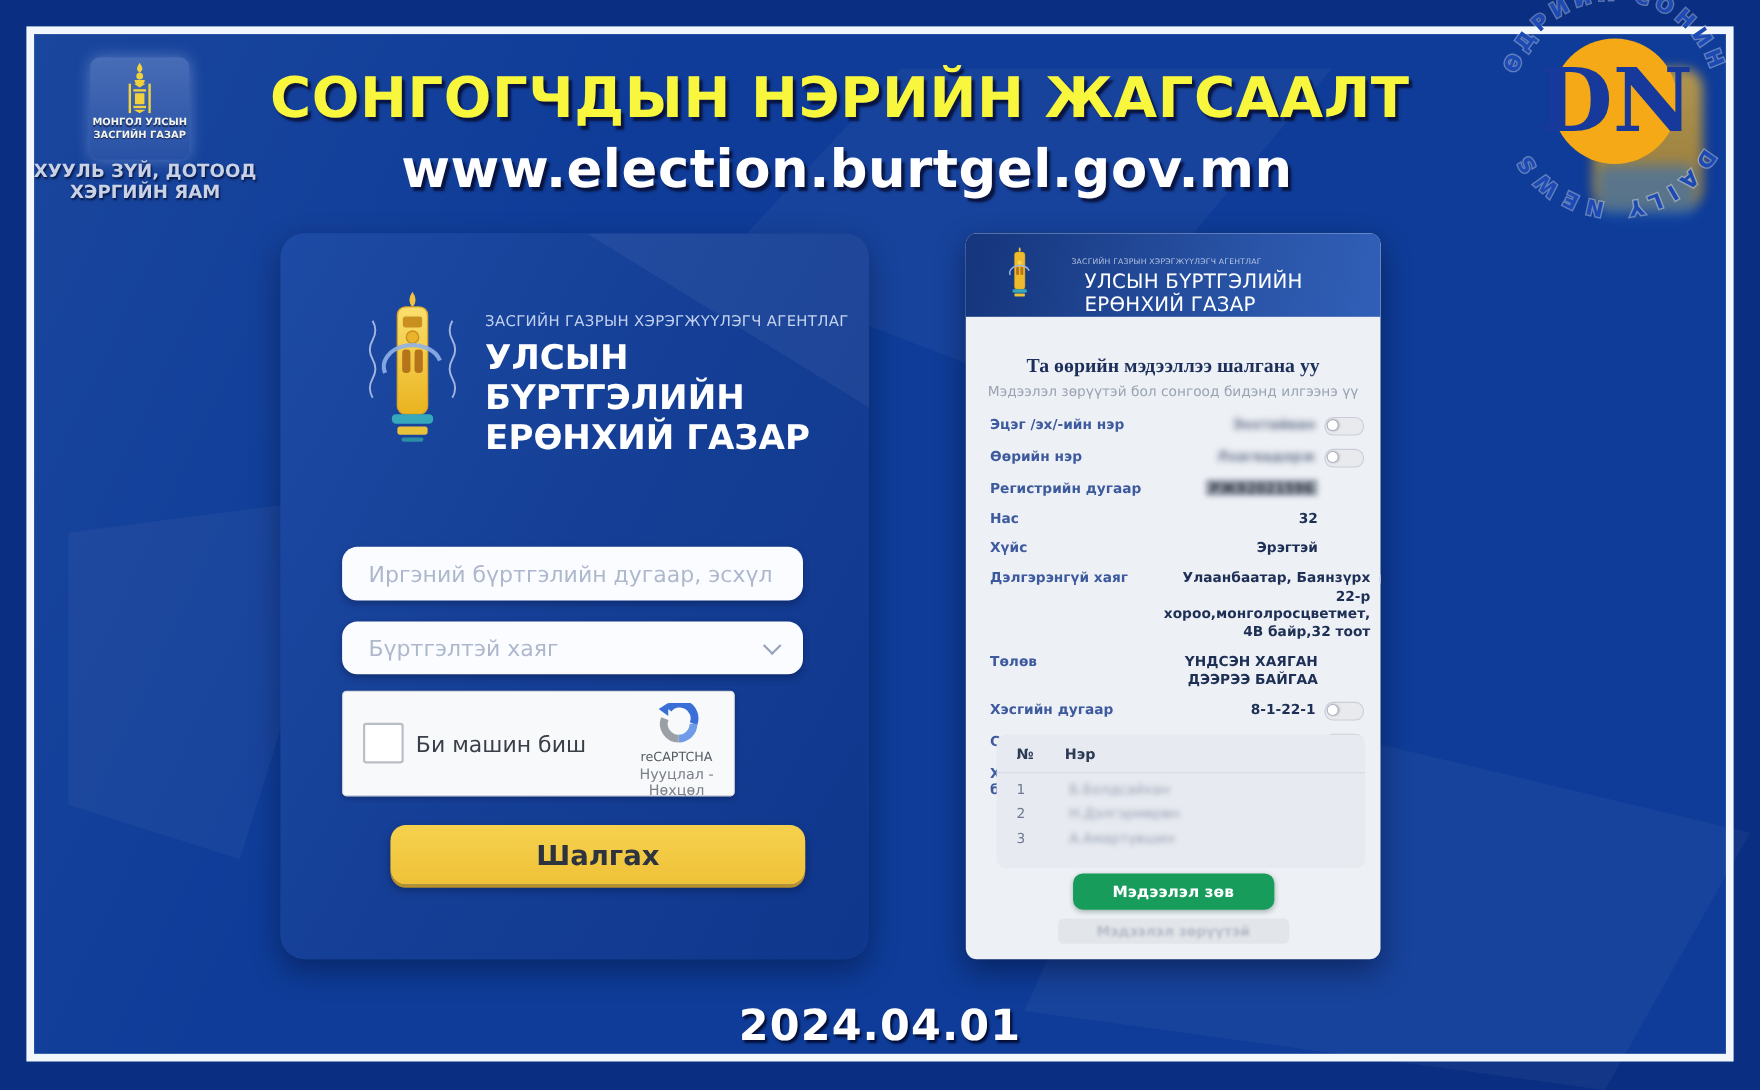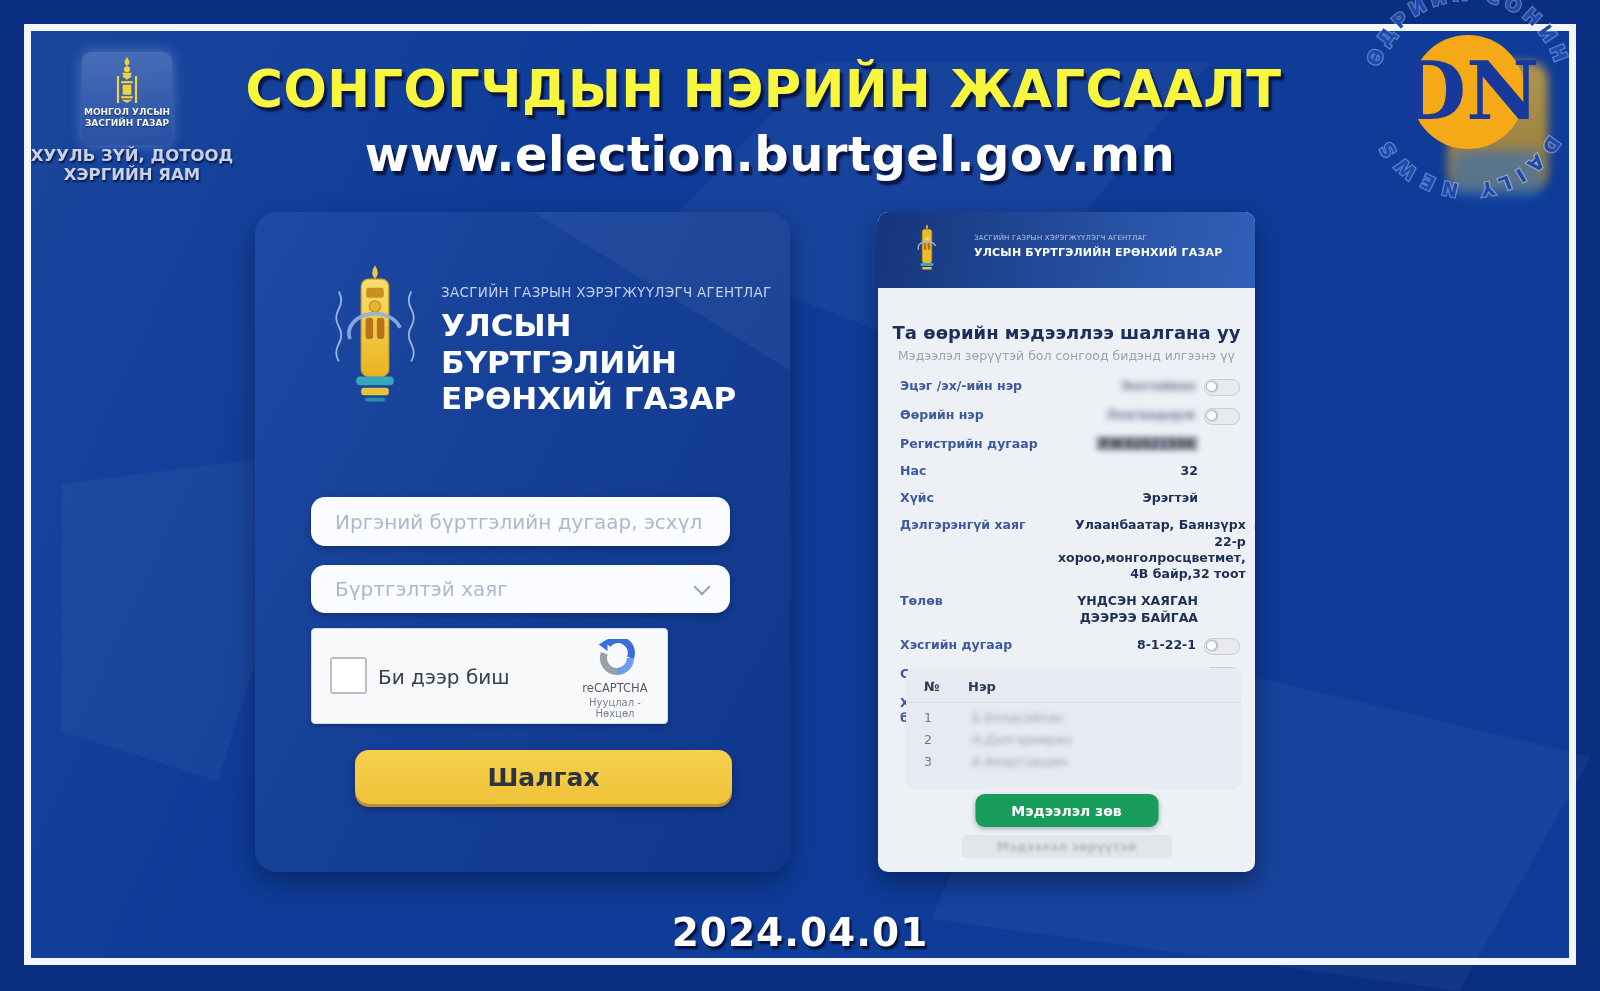--- a/index.html
+++ b/index.html
@@ -62,36 +62,36 @@
     border-right:2px solid #97a3ba;border-bottom:2px solid #97a3ba;transform:rotate(45deg);}
   .captcha{position:absolute;left:56px;top:416px;width:355px;height:94px;border-radius:4px;
     background:#f8f9fa;border:1px solid #d7dade;box-shadow:0 2px 5px rgba(0,5,30,.25);}
   .cbx{position:absolute;left:18px;top:28px;width:33px;height:33px;background:#ffffff;
     border:2px solid #b9bdc6;border-radius:3px;}
   .cap-label{position:absolute;left:66px;top:36px;font-size:20px;color:#3a4049;}
   .cap-logo{position:absolute;right:30px;top:10px;width:40px;text-align:center;}
   .cap-brand{position:absolute;right:12px;top:52px;width:80px;text-align:center;
     font-size:11.5px;color:#555b63;}
   .cap-terms{position:absolute;right:12px;top:68px;width:80px;text-align:center;
-    font-size:10px;color:#7a8089;}
+    font-size:13px;color:#7a8089;}
   .submit{position:absolute;left:56px;right:58px;top:538px;height:54px;border:none;border-radius:14px;
     background:linear-gradient(180deg,#f6d14e,#efc238);box-shadow:0 3px 0 #b8912a,0 5px 9px rgba(0,5,30,.35);
     font-family:inherit;font-size:25px;font-weight:bold;color:#2d3440;cursor:pointer;margin-left:44px;}
 
   
   .result{position:absolute;left:878px;top:212px;width:377px;height:660px;border-radius:10px;
     background:#edf0f5;box-shadow:0 10px 26px rgba(0,2,20,.4);overflow:hidden;}
   .res-head{position:absolute;left:0;top:0;right:0;height:76px;
     background:linear-gradient(100deg,#15357c,#2a55a8 70%,#315fb8);}
   .res-head svg{position:absolute;left:32px;top:12px;}
   .rh-text{position:absolute;left:96px;top:22px;}
   .rh-small{font-size:7px;color:#cdd8ee;opacity:.85;letter-spacing:.2px;filter:blur(.4px);}
-  .rh-title{margin-top:4px;font-size:11px;font-weight:bold;color:#ffffff;letter-spacing:.2px;}
+  .rh-title{margin-top:4px;font-size:18px;font-weight:normal;color:#ffffff;letter-spacing:.2px;margin-left:12px;}
   .res-title{position:absolute;left:0;right:0;top:110px;text-align:center;
-    font-size:18px;font-weight:bold;color:#1c2f5a;}
+    font-size:18px;font-weight:bold;color:#1c2f5a;font-family:Liberation Serif, serif;}
   .res-sub{position:absolute;left:0;right:0;top:136px;text-align:center;
     font-size:12.5px;color:#9aa3b2;filter:blur(.3px);}
   .rows{position:absolute;left:22px;right:15px;top:160px;}
   .irow{display:flex;justify-content:space-between;align-items:flex-start;gap:8px;padding:5.5px 0;}
   .ilabel{width:150px;font-size:12.5px;font-weight:bold;color:#3d5a9e;line-height:1.25;flex:none;}
   .ival{flex:1;text-align:right;font-size:12.5px;font-weight:bold;color:#1e2f55;line-height:1.3;}
   .toggle{width:34px;height:15px;border-radius:8px;background:#e8eaee;border:1px solid #c9cdd6;
     position:relative;flex:none;margin-top:1px;cursor:pointer;}
   .toggle::before{content:"";position:absolute;left:1px;top:1px;width:11px;height:11px;border-radius:50%;
     background:#fff;border:1px solid #aeb3bf;box-sizing:border-box;box-shadow:1px 0 2px rgba(0,0,0,.2);}
@@ -203,21 +203,21 @@
 
     <input class="tb field1" type="text" placeholder="Иргэний бүртгэлийн дугаар, эсхүл РД" style="">
 
     <div class="tb select">
       <span>Бүртгэлтэй хаяг</span>
       <span class="chev"></span>
     </div>
 
     <div class="captcha">
       <div class="cbx"></div>
-      <div class="cap-label">Би дээр биш</div>
+      <div class="cap-label">Би машин биш</div>
       <div class="cap-logo">
         <svg width="38" height="38" viewBox="0 0 48 48">
           <path d="M12 7 A17 17 0 0 1 41 24" fill="none" stroke="#3a6fd8" stroke-width="9"></path>
           <polygon points="12,0 12,15 1,7" fill="#3a6fd8"></polygon>
           <path d="M41 24 A17 17 0 0 1 24 41" fill="none" stroke="#6f9be8" stroke-width="9"></path>
           <path d="M24 41 A17 17 0 0 1 8 18" fill="none" stroke="#9aa0a6" stroke-width="9"></path>
         </svg>
       </div>
       <div class="cap-brand">reCAPTCHA</div>
       <div class="cap-terms">Нууцлал - Нөхцөл</div>

